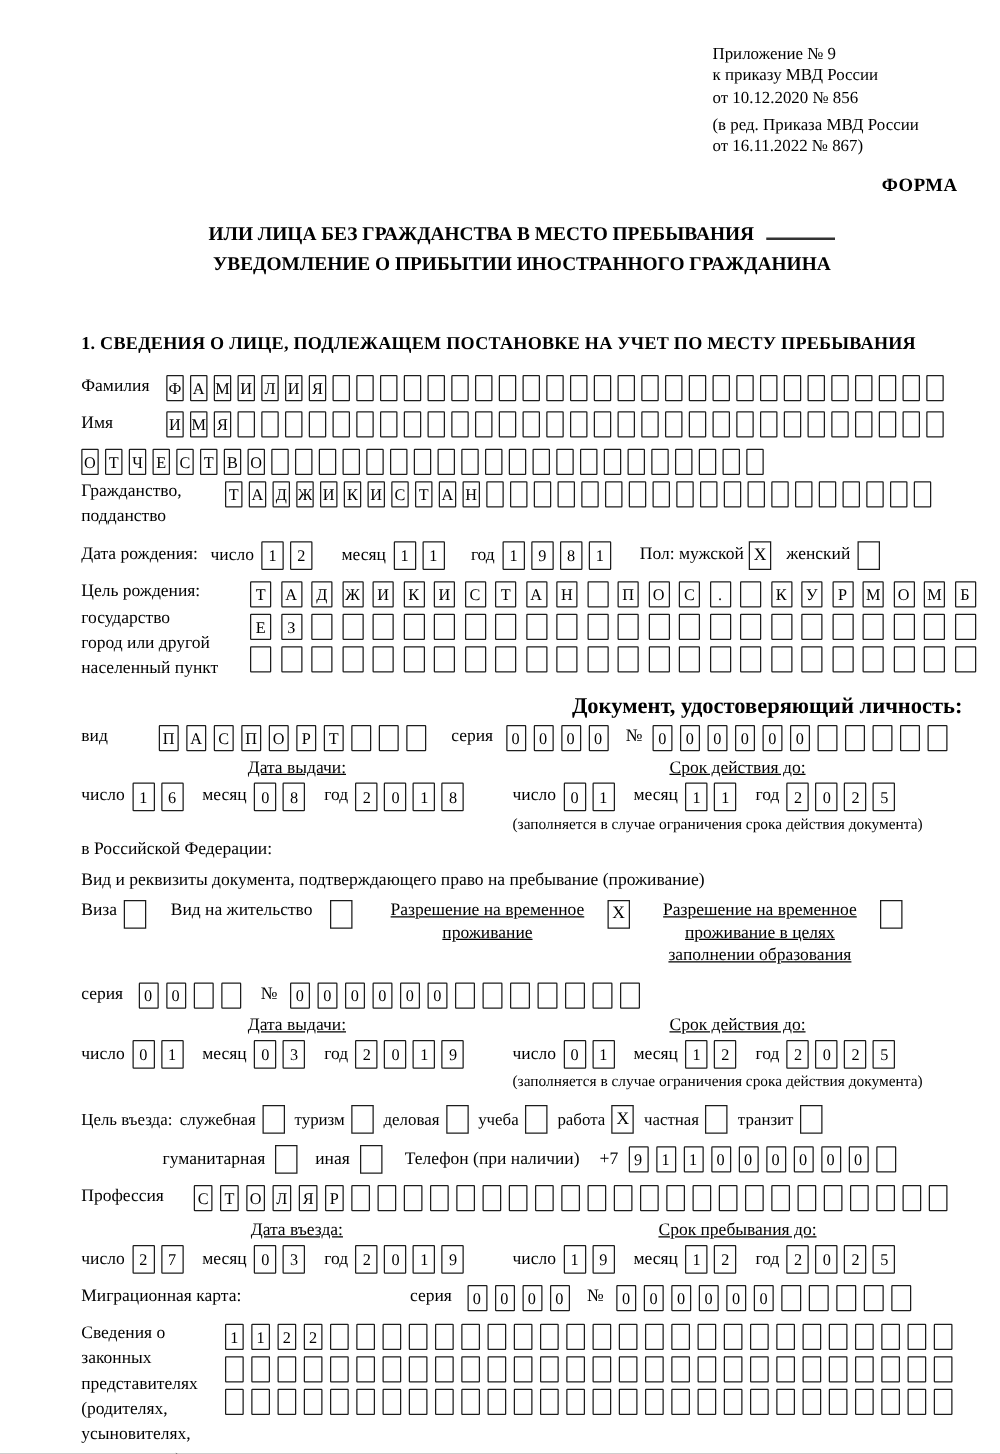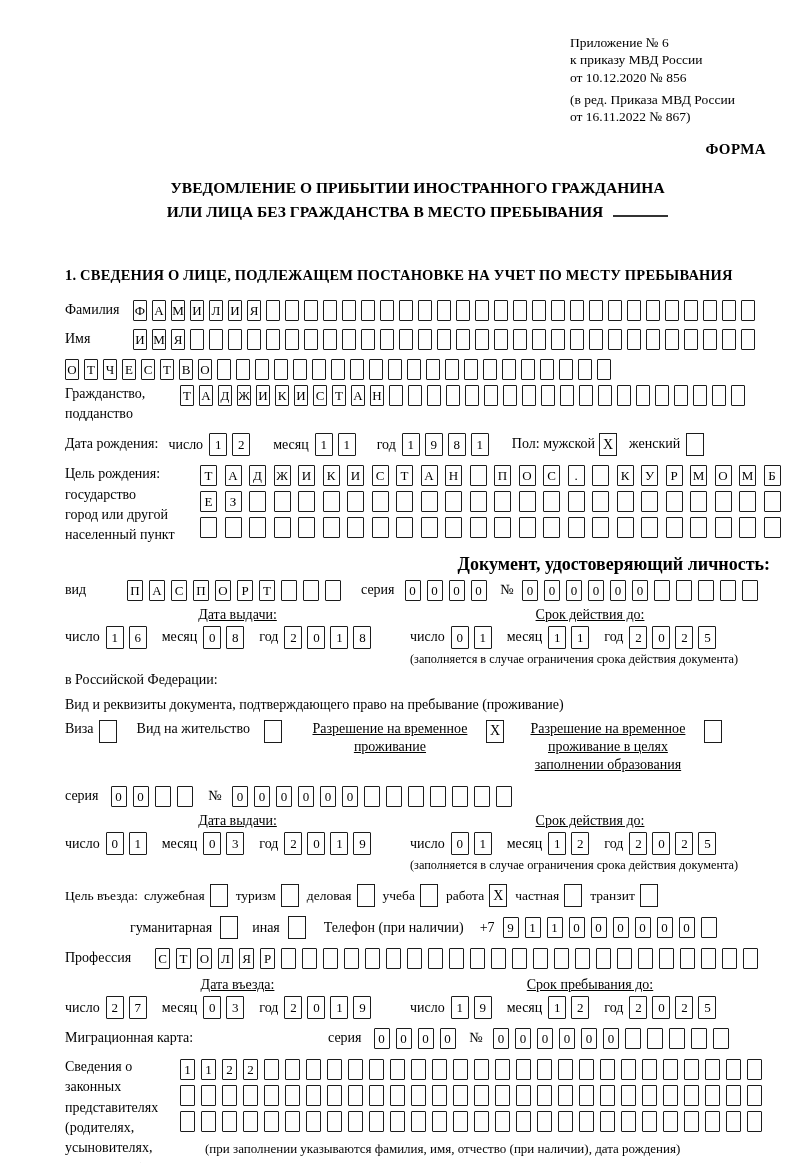--- a/index.html
+++ b/index.html
@@ -57,34 +57,34 @@
   .purpose-row .chk { margin:0 8px 0 5px; }
   .purpose-row .chk:last-child { margin-right:0; }
   .legal-note { font-size:13px; margin:4px 0 0 150px; }
 </style>
 </head>
 <body>
 
 <div class="page">
 
   <div class="hdr">
-    <div>Приложение № 6</div>
+    <div>Приложение № 9</div>
     <div>к приказу МВД России</div>
     <div>от 10.12.2020 № 856</div>
     <div class="gap"></div>
     <div>(в ред. Приказа МВД России</div>
     <div>от 16.11.2022 № 867)</div>
   </div>
   <div class="forma">ФОРМА</div>
 
   <div class="title">
-    <div>УВЕДОМЛЕНИЕ О ПРИБЫТИИ ИНОСТРАННОГО ГРАЖДАНИНА</div>
     <div>
       <span>ИЛИ ЛИЦА БЕЗ ГРАЖДАНСТВА В МЕСТО ПРЕБЫВАНИЯ</span><span class="blank-line"></span>
     </div>
+    <div>УВЕДОМЛЕНИЕ О ПРИБЫТИИ ИНОСТРАННОГО ГРАЖДАНИНА</div>
   </div>
 
   <div class="sec-title">1. СВЕДЕНИЯ О ЛИЦЕ, ПОДЛЕЖАЩЕМ ПОСТАНОВКЕ НА УЧЕТ ПО МЕСТУ ПРЕБЫВАНИЯ</div>
 
   <div class="frow" style="margin-top:16px">
     <span class="lab" style="width:68px">Фамилия</span>
     <div class="cells p19">
         <span class="cell">Ф</span>
         <span class="cell">А</span>
         <span class="cell">М</span>
@@ -769,17 +769,16 @@
           <span class="cell"></span>
           <span class="cell"></span>
           <span class="cell"></span>
           <span class="cell"></span>
           <span class="cell"></span>
           <span class="cell"></span>
           <span class="cell"></span>
           <span class="cell"></span>
           <span class="cell"></span>
         </div>
-      <div class="legal-note" style="margin-left:25px">(при заполнении указываются фамилия, имя, отчество (при наличии), дата рождения)</div>
     </div>
   </div>
 
 </div>
 
 </body></html>

